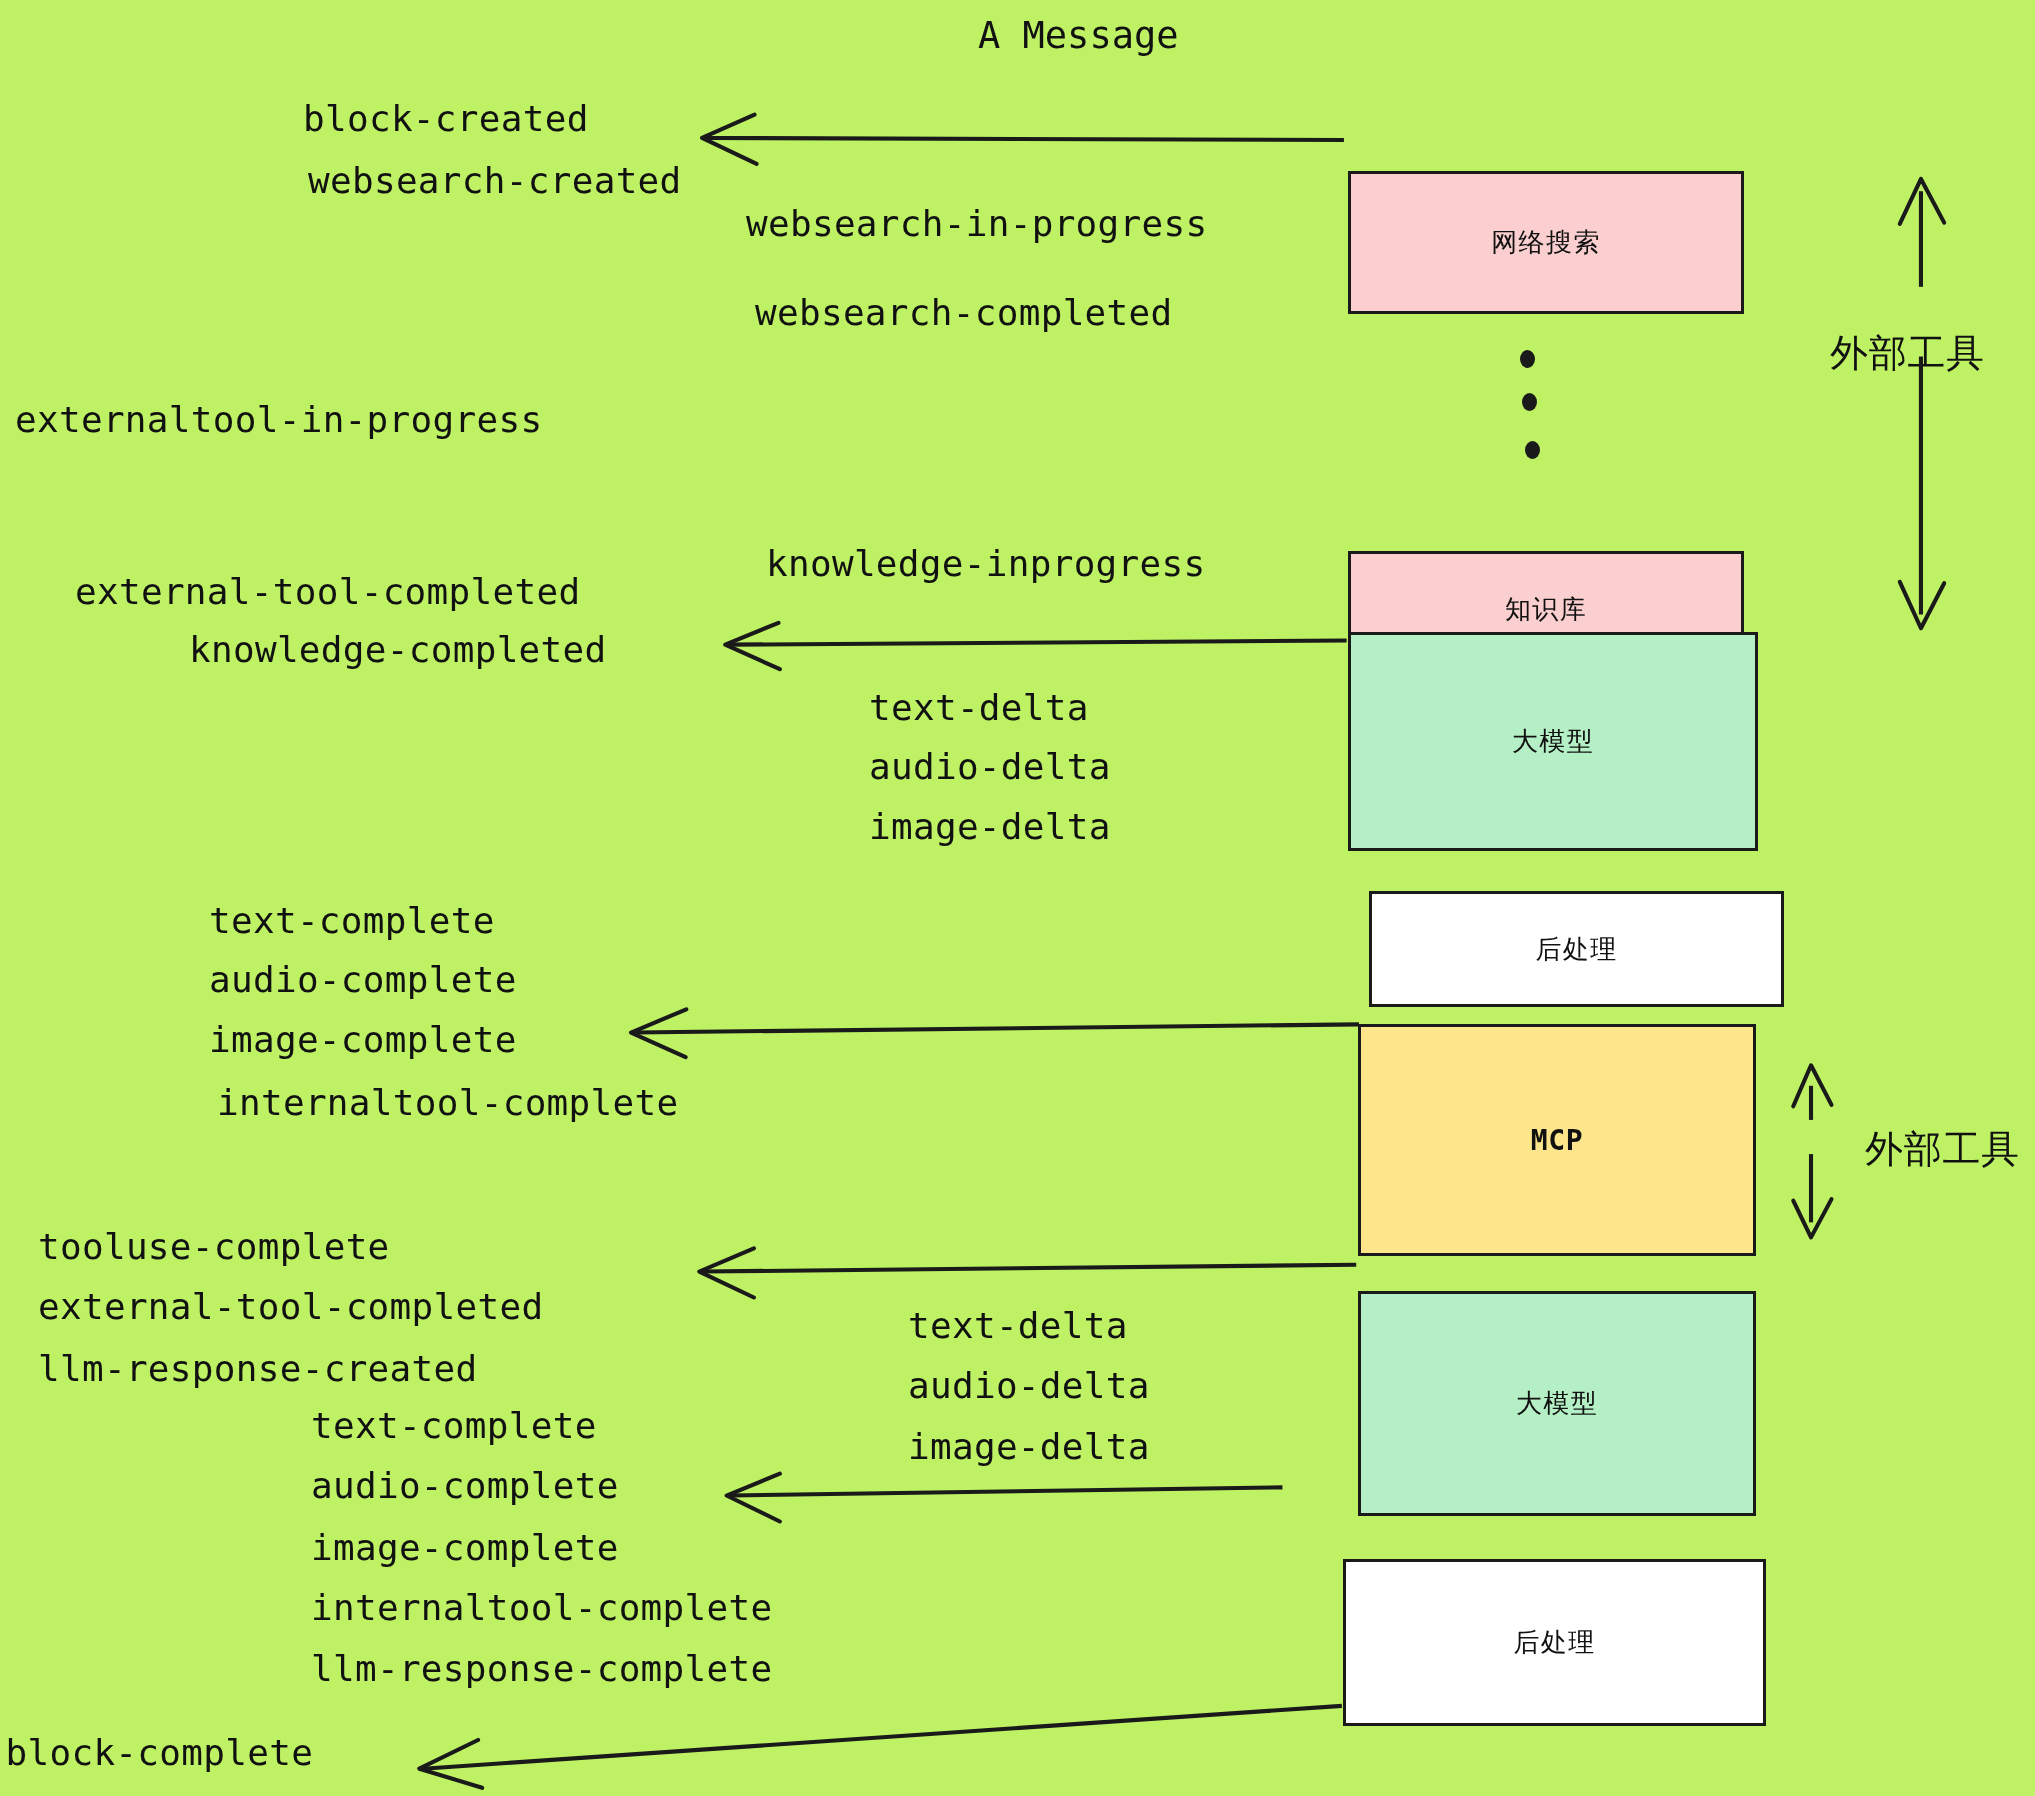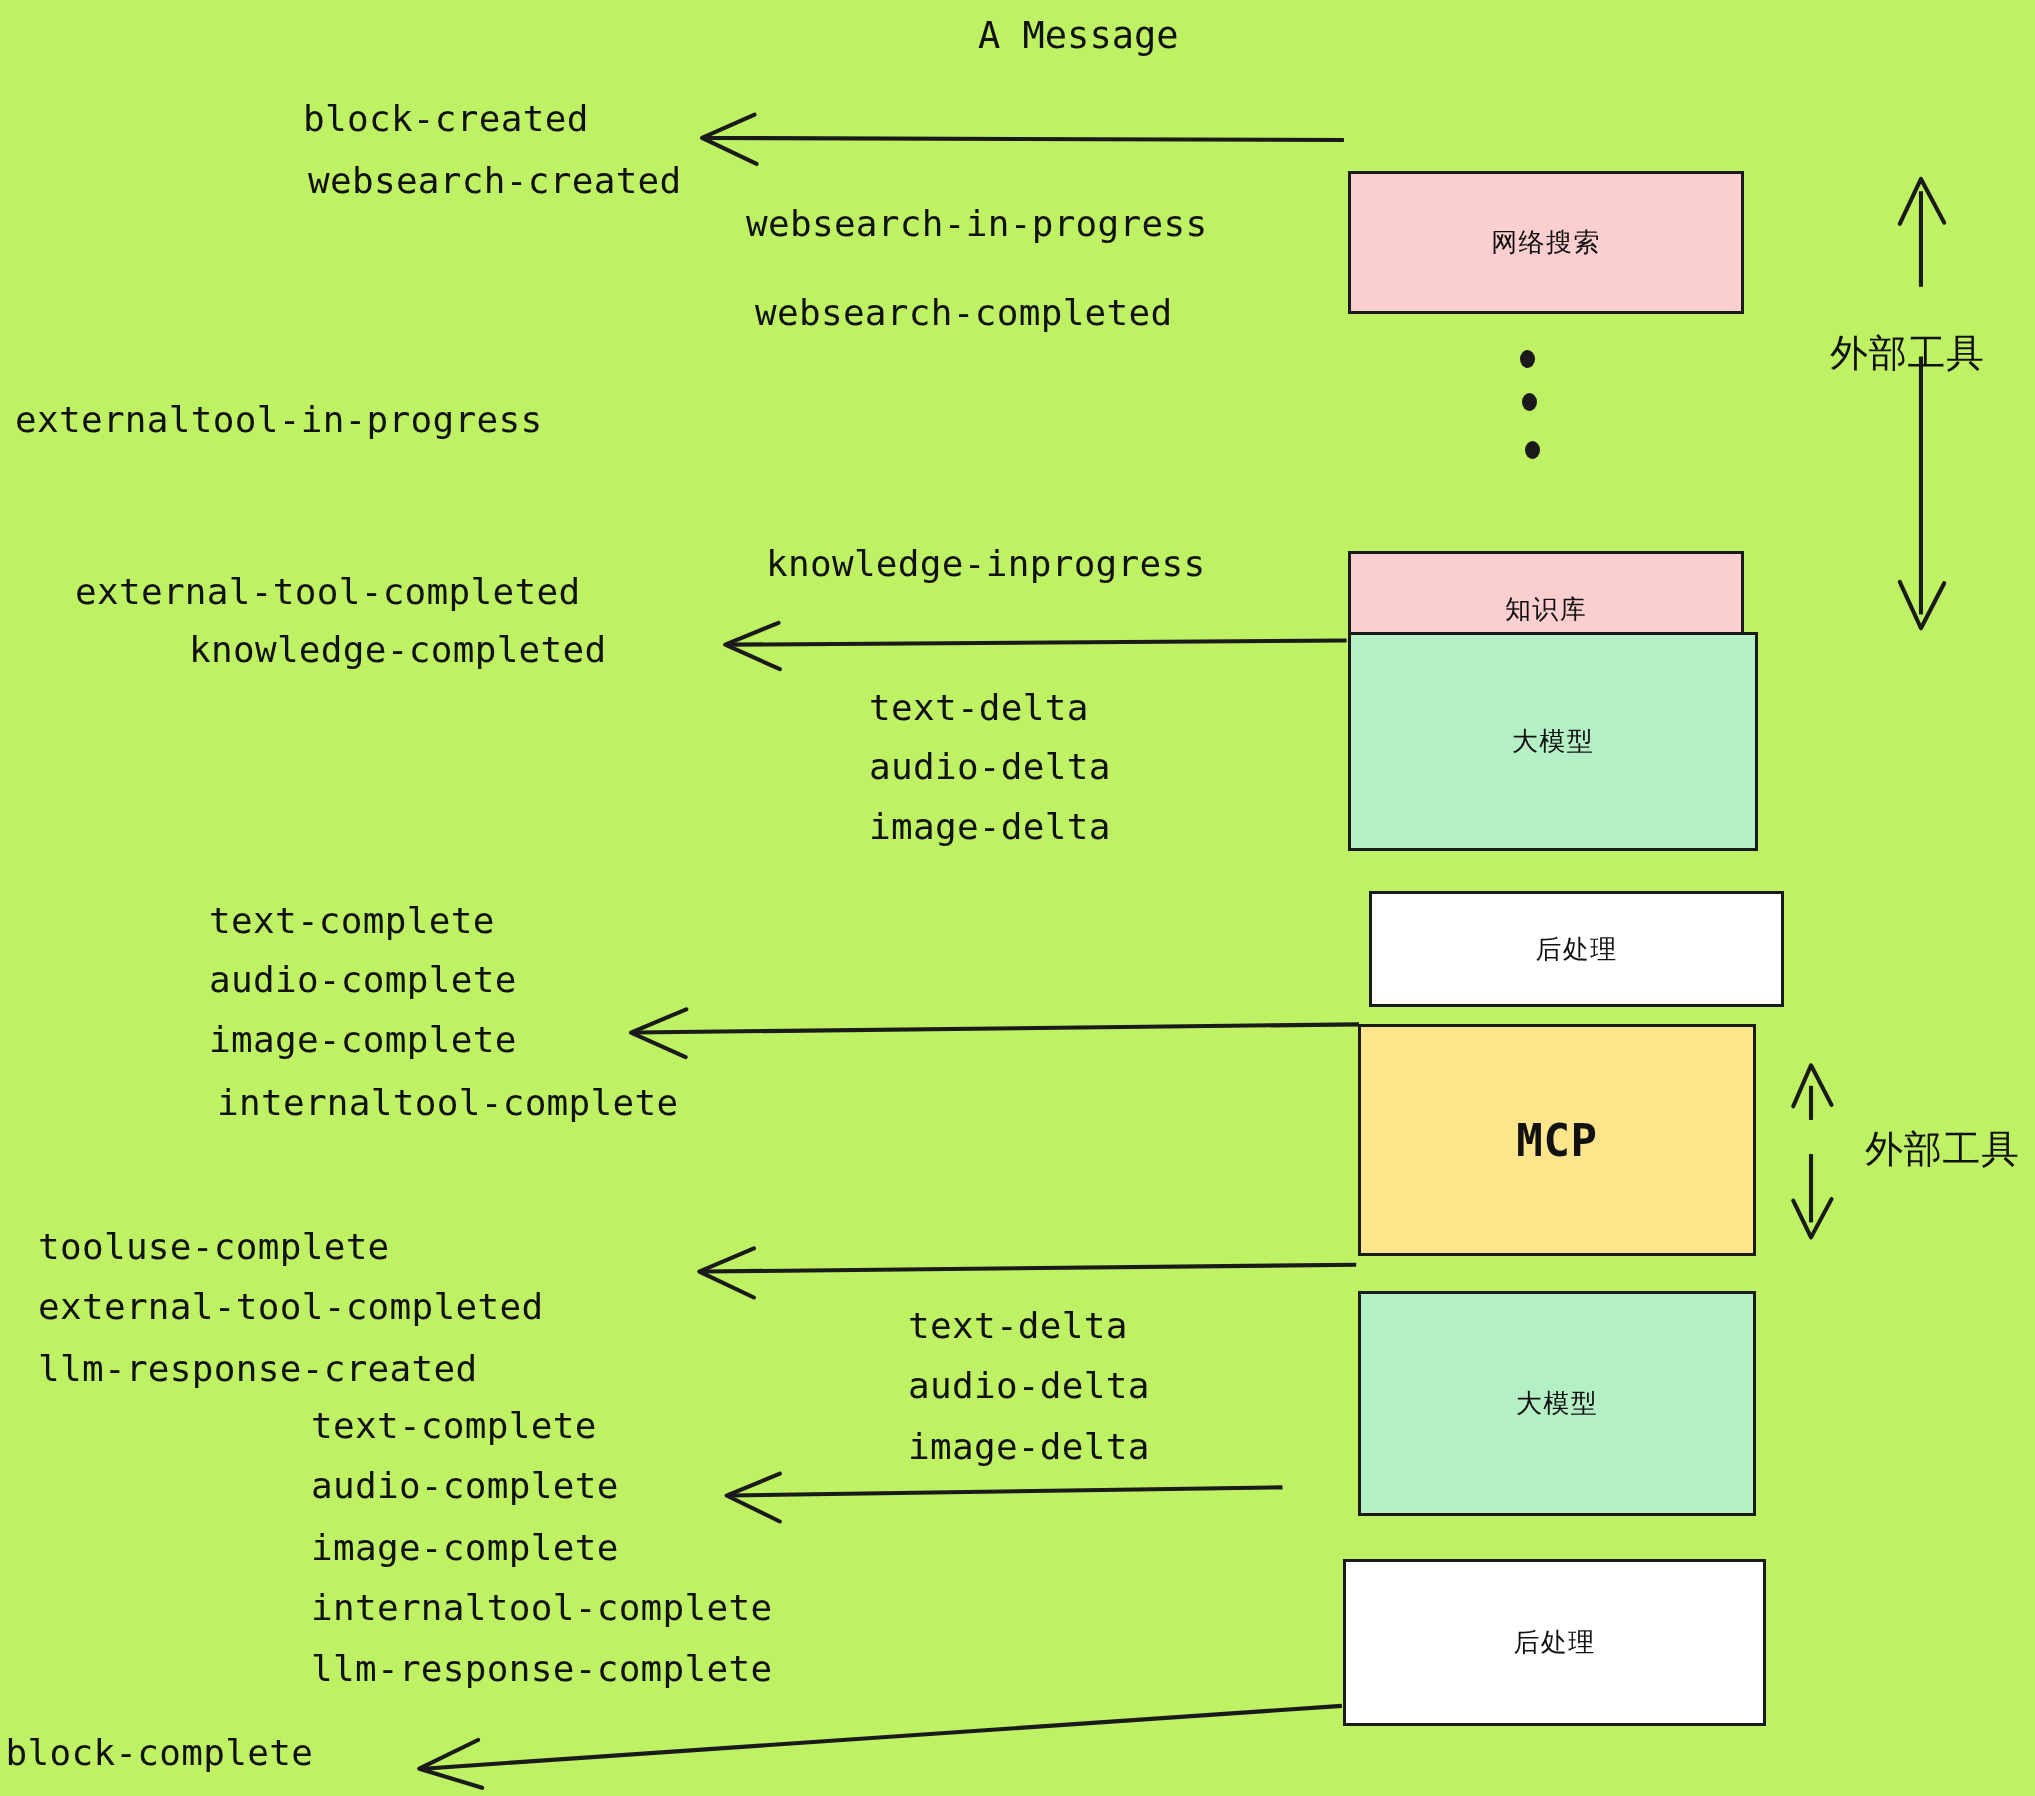--- a/index.html
+++ b/index.html
@@ -34,21 +34,21 @@
     align-items:center;
     justify-content:center;
     color:#111111;
     font-family:"DejaVu Sans","Liberation Sans",sans-serif;
     font-size:26px;
     font-weight:500;
     letter-spacing:1.4px;
   }
   .box.mono{
     font-family:"DejaVu Sans Mono","Liberation Mono",monospace;
-    font-size:44px;
+    font-size:28px;
     font-weight:700;
     letter-spacing:0.7px;
   }
   .sidelbl{
     position:absolute;
     color:#111111;
     font-family:"DejaVu Sans","Liberation Sans",sans-serif;
     font-size:38px;
     letter-spacing:0.7px;
     white-space:nowrap;

